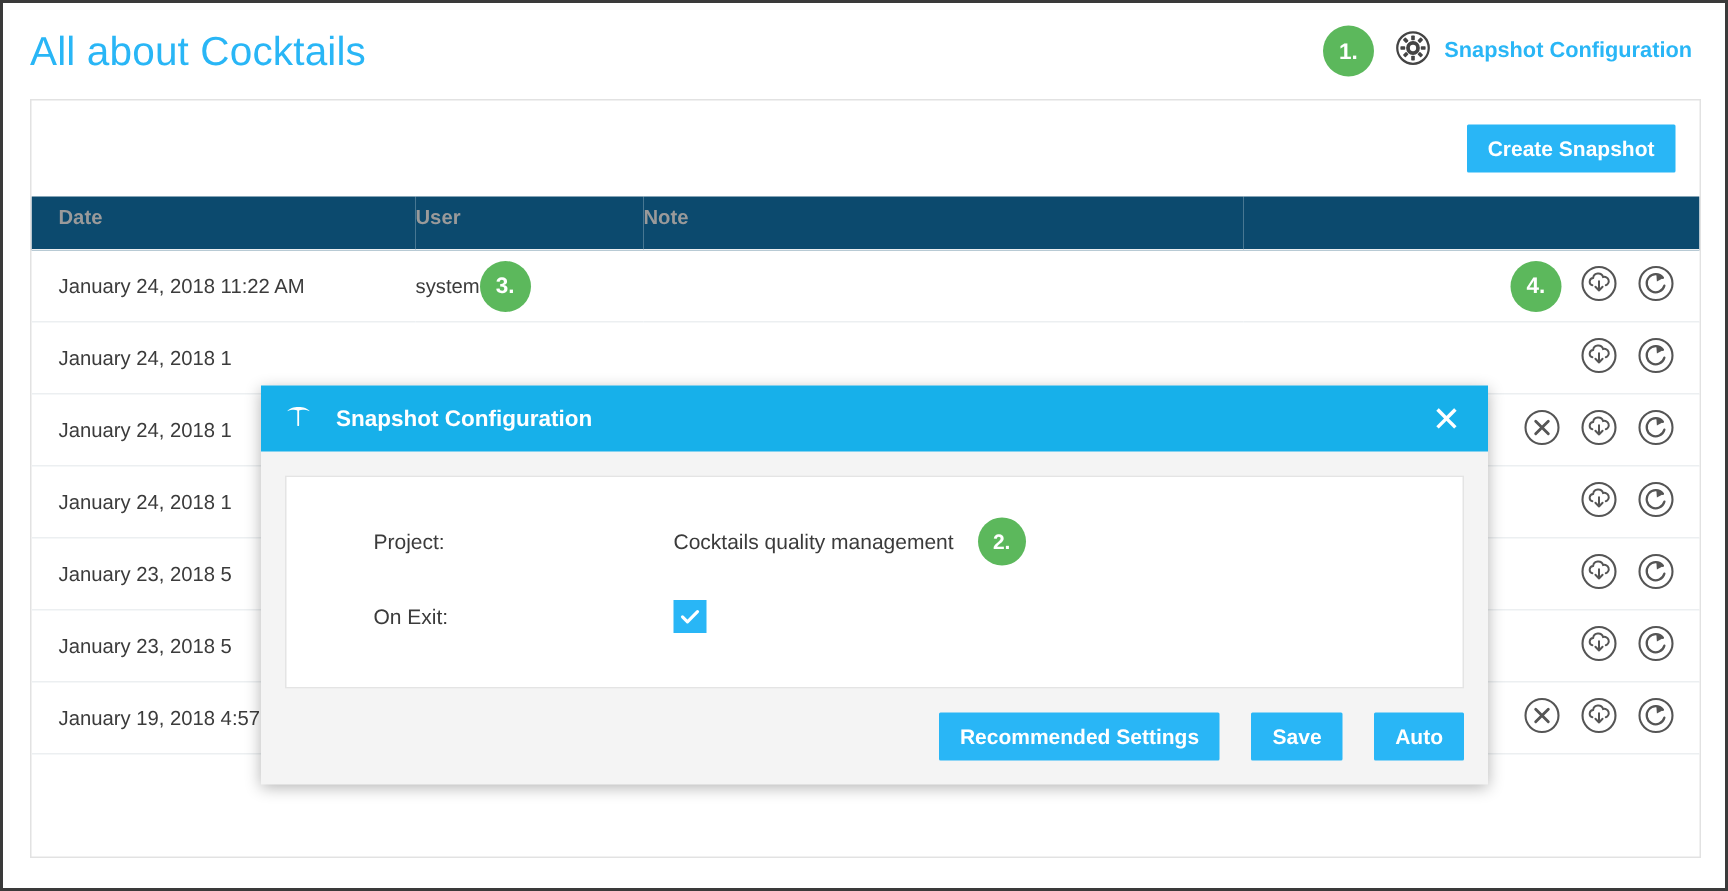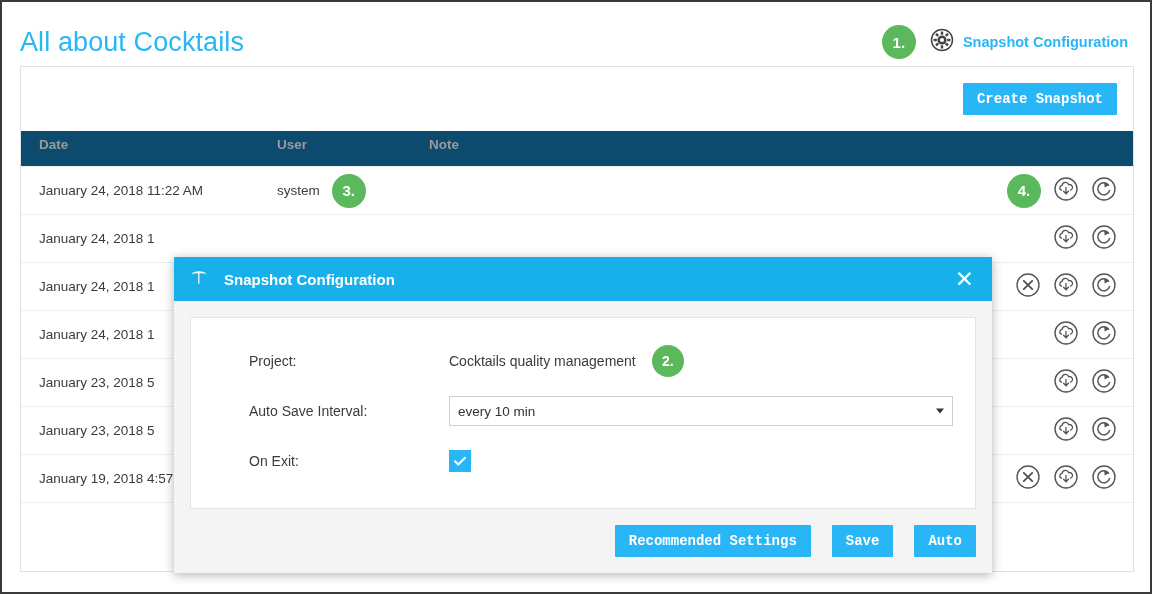--- a/index.html
+++ b/index.html
@@ -19,21 +19,21 @@
     background: #ffffff;
     box-sizing: border-box;
     border: 2px solid #3a3a3a;
     overflow: hidden;
   }
 
   
   .page-header {
     position: absolute;
     left: 0;
-    top: 8px;
+    top: 0;
     right: 0;
     height: 64px;
     box-sizing: border-box;
     padding: 0 22px 0 18px;
     display: flex;
     align-items: center;
     background: #ffffff;
   }
   .page-title {
     font-size: 27px;
@@ -93,21 +93,21 @@
     box-sizing: border-box;
     display: flex;
     align-items: center;
     justify-content: flex-end;
     padding: 0 16px;
   }
   .btn {
     background: #29b6f6;
     color: #ffffff;
     border: none;
-    font-family: Liberation Mono, monospace;
+    font-family: Liberation Sans, sans-serif;
     font-size: 14px;
     font-weight: bold;
     padding: 9px 14px;
     cursor: pointer;
     white-space: nowrap;
     border-radius: 1px;
     line-height: 1;
   }
 
   
@@ -130,21 +130,21 @@
     vertical-align: middle;
     background: #fff;
     overflow: hidden;
     white-space: nowrap;
   }
   .col-date  { width: 238px; padding-left: 18px !important; }
   .col-user  { width: 152px; }
   .col-note  { width: 400px; }
   .col-act   { width: 304px; }
 
-  .cell-inner { display: flex; align-items: center; gap: 12px; }
+  .cell-inner { display: flex; align-items: center; }
 
   .actions {
     display: flex;
     align-items: center;
     justify-content: flex-end;
     gap: 12px;
     padding-right: 16px;
   }
   .act-icon { display: block; cursor: pointer; }
 
@@ -505,29 +505,20 @@
       <div class="dlg-fields">
 
         <div class="field-row">
           <div class="field-label">Project:</div>
           <div class="field-value">
             <span>Cocktails quality management</span>
             <span class="badge-sm">2.</span>
           </div>
         </div>
 
-        <div class="field-row">
-          <div class="field-label">Auto Save Interval:</div>
-          <div class="field-value">
-            <div class="select-box">
-              <span>every 10 min</span>
-              <span class="select-caret"></span>
-            </div>
-          </div>
-        </div>
 
         <div class="field-row">
           <div class="field-label">On Exit:</div>
           <div class="field-value">
             <span class="checkbox">
               <svg width="16" height="16" viewBox="0 0 16 16">
                 <path d="M3 8.3 L6.3 11.6 L13 4.8" fill="none" stroke="#ffffff" stroke-width="2.1" stroke-linecap="round" stroke-linejoin="round"></path>
               </svg>
             </span>
           </div>

